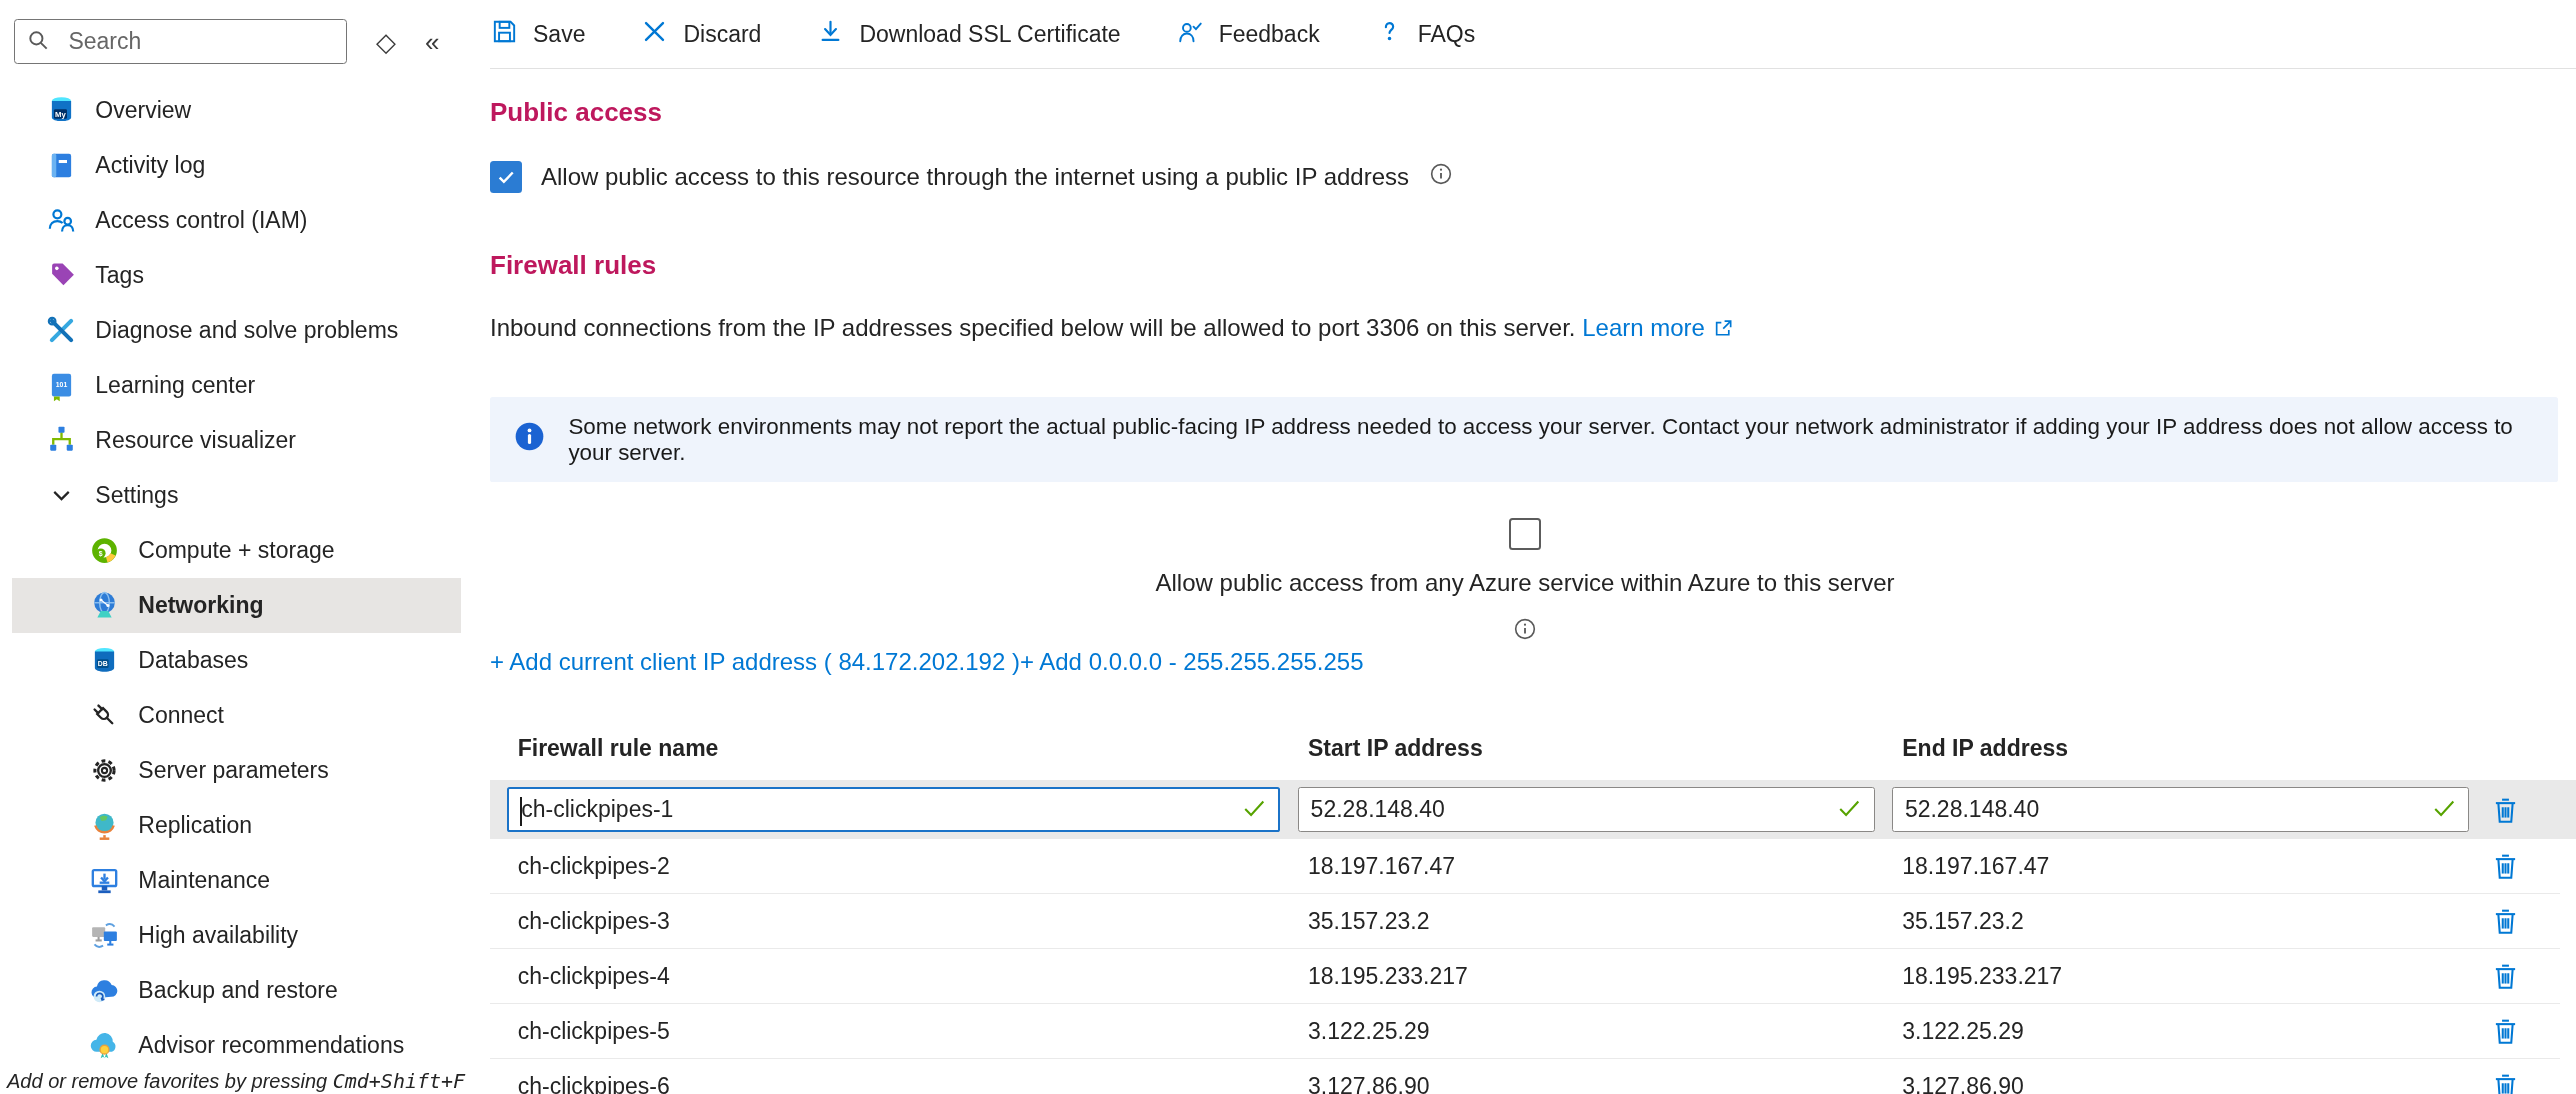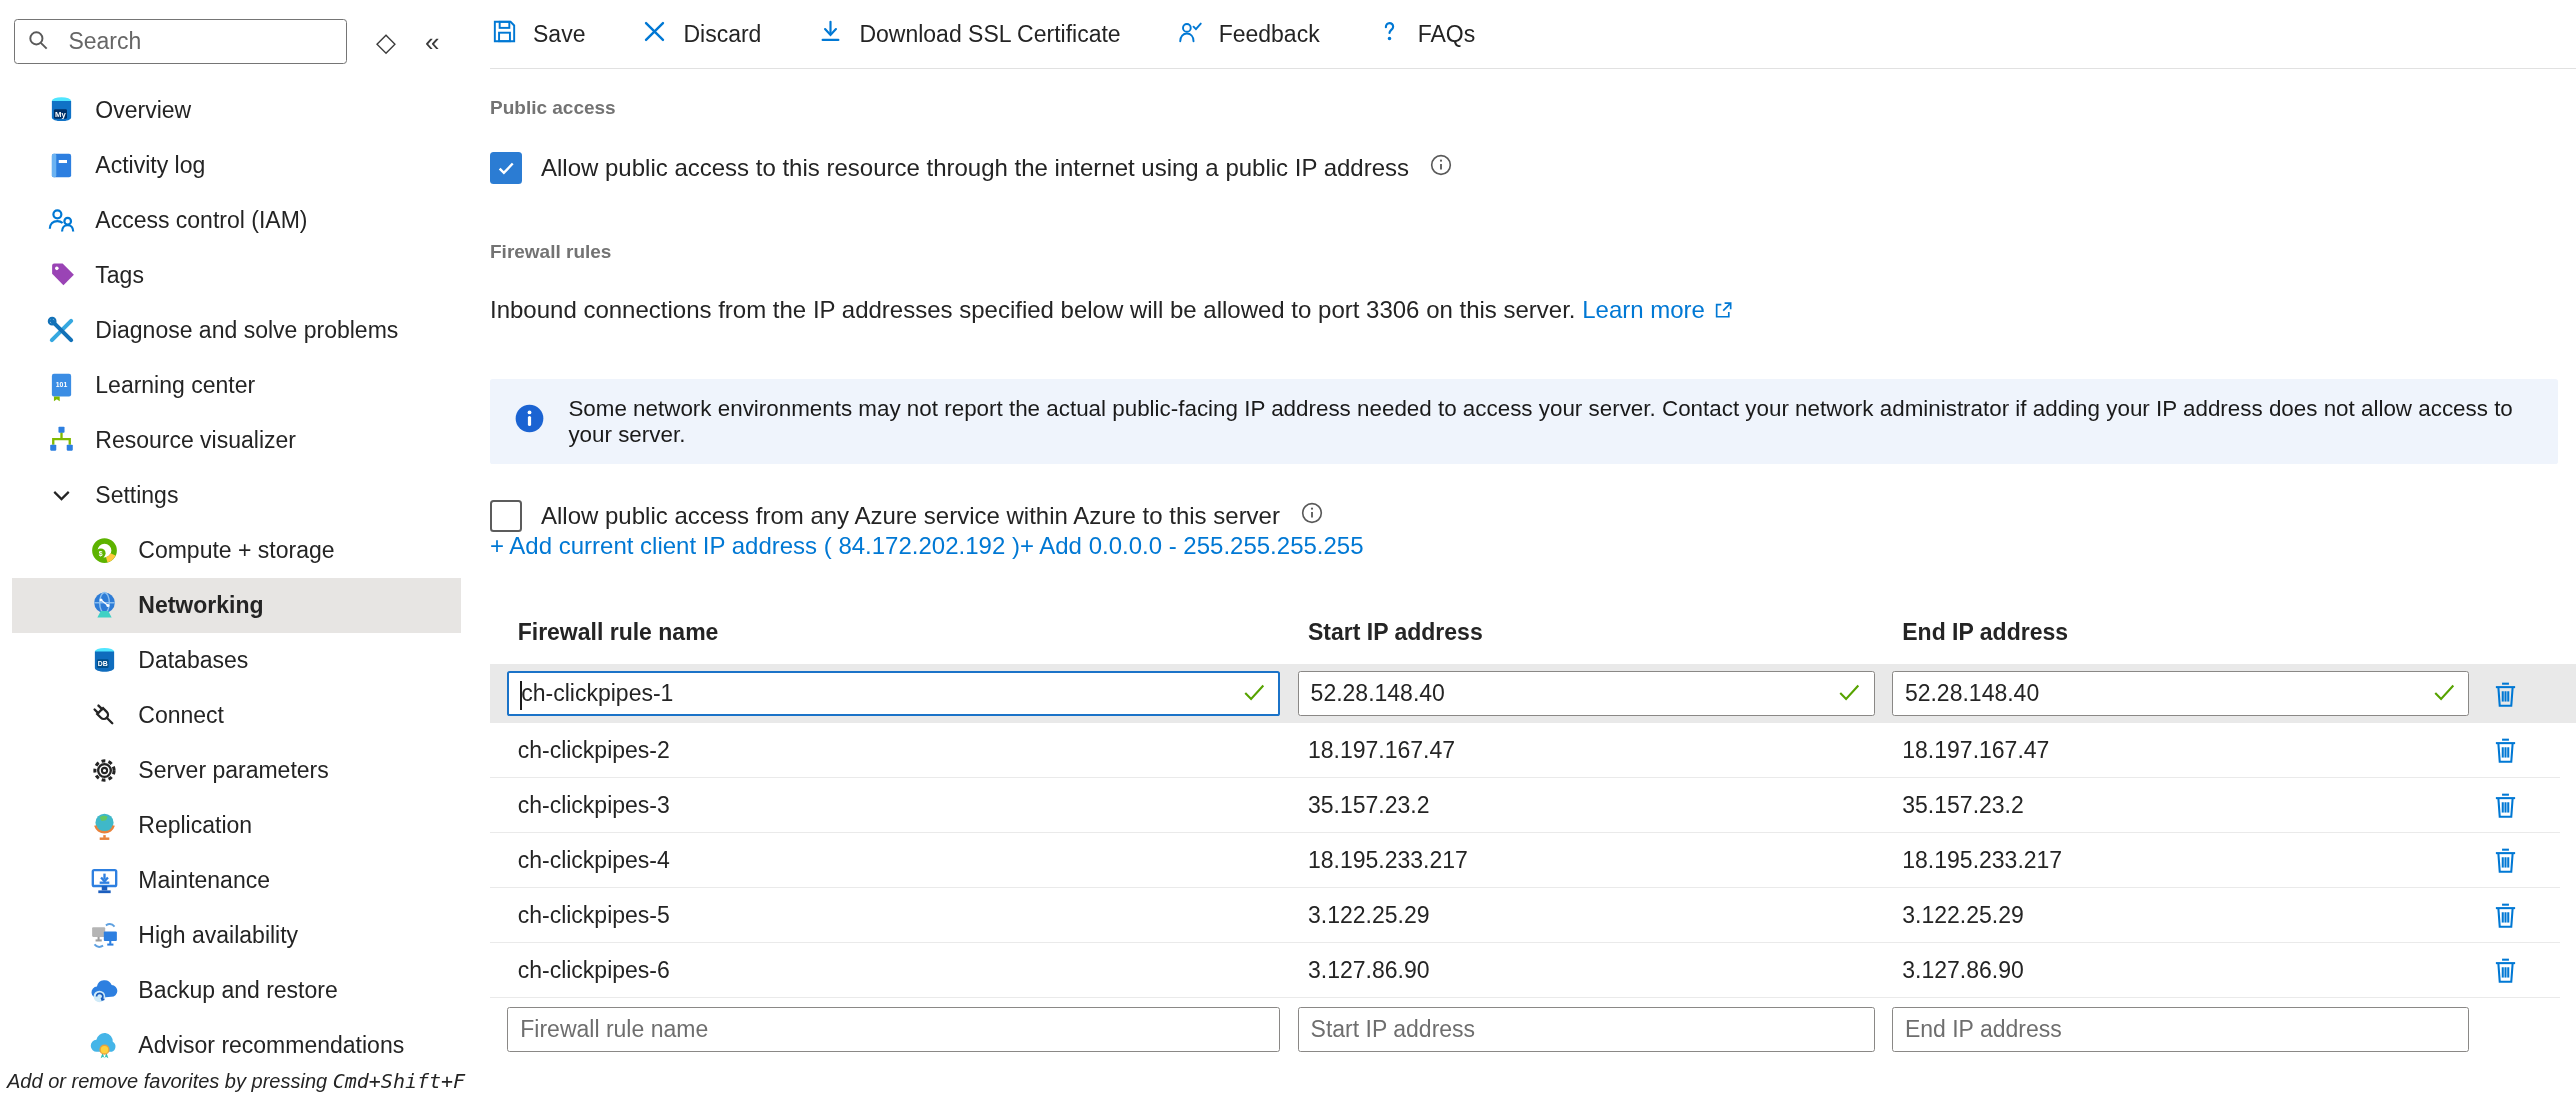--- a/index.html
+++ b/index.html
@@ -24,21 +24,21 @@
   .fav-note { position:absolute; left:7px; bottom:1.7px; font-style:italic; font-size:20px; color:#242424; white-space:nowrap;}
   .fav-note .keys { font-family:"DejaVu Sans Mono", monospace; font-style:italic; }
 
   
   .toolbar { position:absolute; left:490px; top:0; width:2086px; height:69px;
     display:flex; align-items:center; gap:55px; border-bottom:1.7px solid #E1E1E1; }
   .tb-item { display:flex; align-items:center; gap:14px; font-size:23px; color:#242424; cursor:pointer; }
 
   
   .content { position:absolute; left:490px; top:69px; width:2070px; }
-  .section-h { font-size:19px; font-weight:700; color:#737373; }
+  .section-h { font-size:26px; font-weight:700; color:#be185d; }
   .h-public { margin-top:28px; }
   .cb-row { display:flex; align-items:center; gap:19px; margin-top:33px; font-size:24px; }
   .checkbox { width:32px; height:32px; border-radius:3.5px; flex:0 0 32px;
     display:flex; align-items:center; justify-content:center; cursor:pointer; }
   .checkbox.checked { background:#2B7CD3; }
   .checkbox.unchecked { background:#fff; border:2.2px solid #5c5c5c; }
   .h-firewall { margin-top:57px; }
   .fw-desc { margin-top:33px; font-size:24px; }
   .link { color:#0078D4; cursor:pointer; text-decoration:none; }
   .banner { margin-top:55px; width:2068px; height:85px; background:#EFF4FC; border-radius:2.6px;
@@ -364,21 +364,21 @@
 
     <div class="banner">
       <span><svg width="35" height="35" viewBox="0 0 24 24">
             <circle cx="12" cy="12" r="9.5" fill="#1B63D2"></circle>
             <circle cx="12" cy="7.8" r="1.3" fill="#fff"></circle>
             <rect x="10.9" y="10.2" width="2.2" height="7" rx="1.1" fill="#fff"></rect>
           </svg></span>
       <span>Some network environments may not report the actual public-facing IP address needed to access your server.  Contact your network administrator if adding your IP address does not allow access to your server.</span>
     </div>
 
-    <div class="cb-row" style="margin-top:36px;">
+    <div class="cb-row" style="margin-top:36px;flex-direction:column;">
       <span class="checkbox unchecked"></span>
       <span>Allow public access from any Azure service within Azure to this server</span>
       <span><svg width="26" height="26" viewBox="0 0 24 24">
             <circle cx="12" cy="12" r="8.6" fill="none" stroke="#595959" stroke-width="1.5"></circle>
             <line x1="12" y1="11" x2="12" y2="16.2" stroke="#595959" stroke-width="1.7"></line>
             <circle cx="12" cy="8" r="1" fill="#595959"></circle>
           </svg></span>
     </div>
 
     <div class="add-links">

